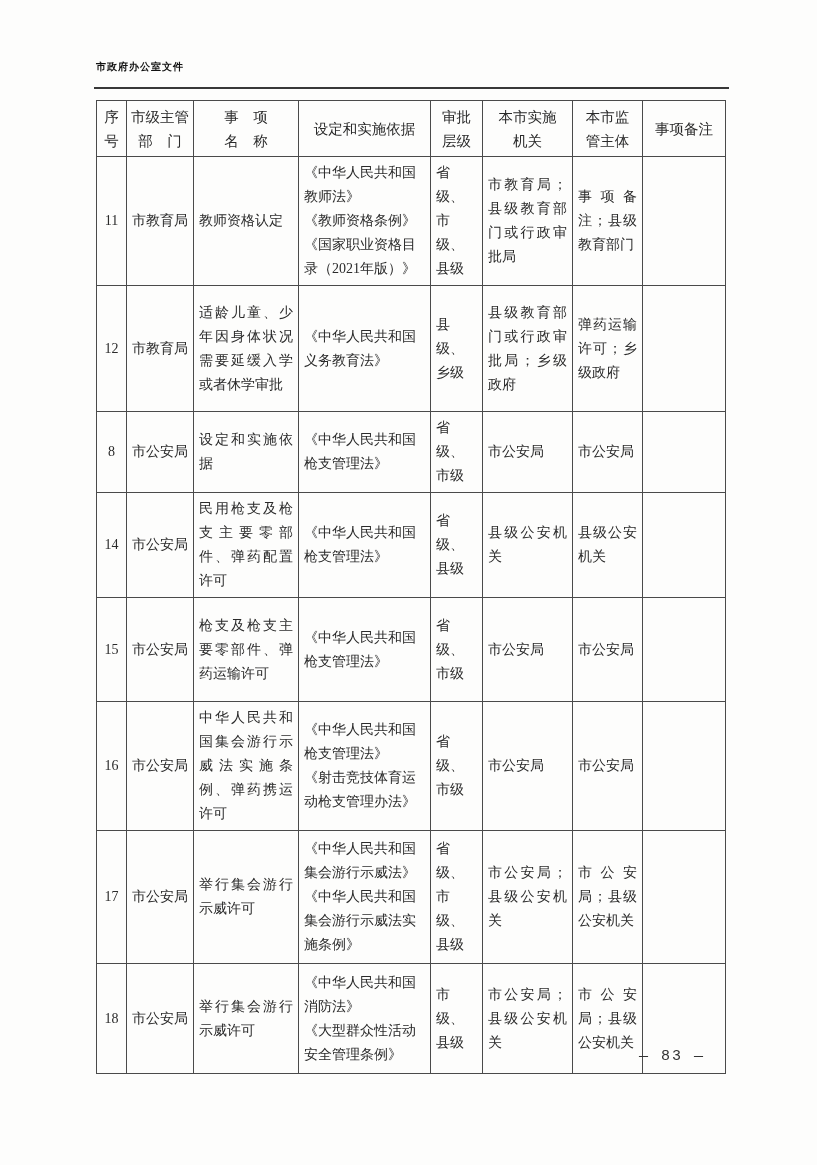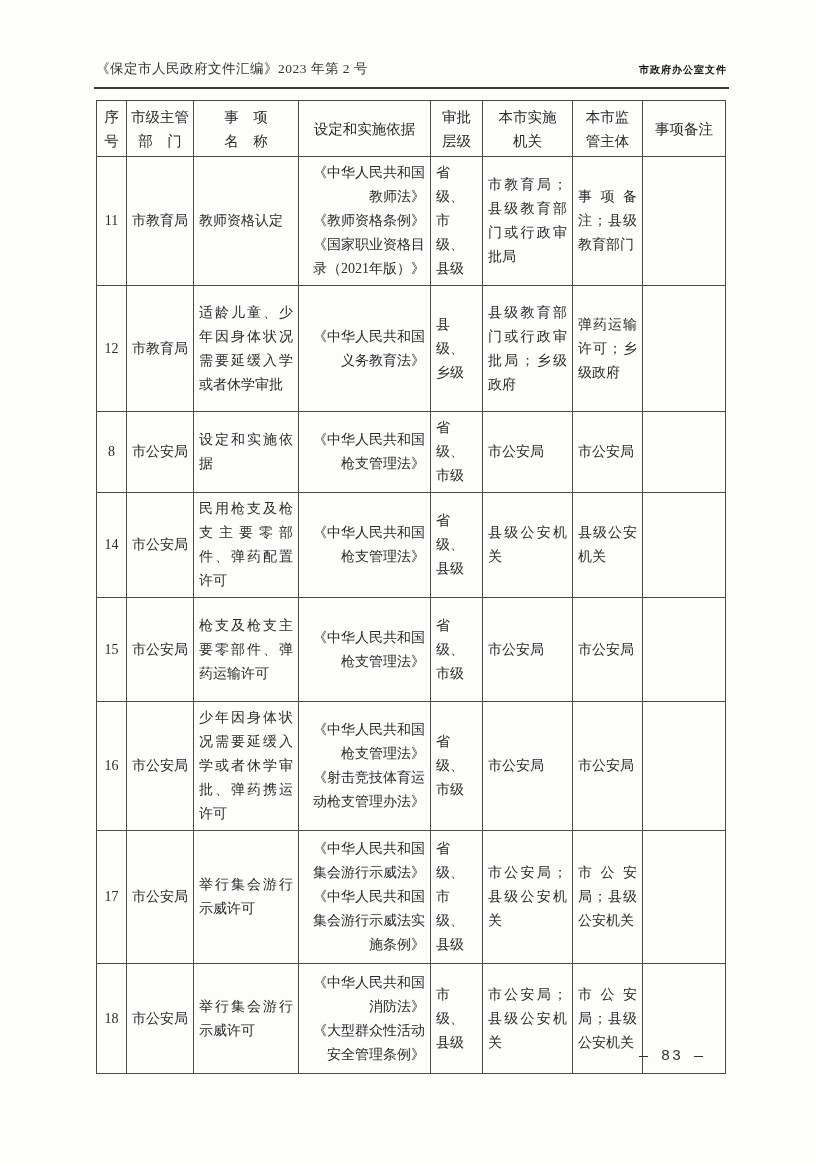--- a/index.html
+++ b/index.html
@@ -64,21 +64,21 @@
   }
   .doc-table thead tr { height: 56px; }
   .doc-table td {
     font-size: 14px;
     line-height: 24px;
     padding: 4px 5px;
     color: #2a2a2a;
   }
   td.c-no, td.c-dept { text-align: center; }
   td.c-item { text-align: justify; }
-  td.c-basis { text-align: right; white-space: pre-line; }
+  td.c-basis { text-align: left; white-space: pre-line; }
   td.c-level { text-align: left; white-space: pre-line; }
   td.c-impl, td.c-sup { text-align: justify; }
   td.c-remark { text-align: center; }
   
   #rows tr:nth-child(1) { height: 125px; }
   #rows tr:nth-child(2) { height: 126px; }
   #rows tr:nth-child(3) { height: 55px;  }
   #rows tr:nth-child(4) { height: 105px; }
   #rows tr:nth-child(5) { height: 104px; }
   #rows tr:nth-child(6) { height: 125px; }
@@ -93,21 +93,20 @@
     color: #333;
     font-family: Liberation Mono, monospace;
   }
 </style>
 </head>
 <body>
 
 <div class="page">
 
   <div class="doc-header">
-    <span class="left">《保定市人民政府文件汇编》2023 年第 2 号</span>
     <span class="right">市政府办公室文件</span>
   </div>
 
   <div class="header-rule"></div>
 
   <table class="doc-table">
     <colgroup>
       <col style="width:30px">
         <col style="width:67px">
         <col style="width:105px">
@@ -195,21 +194,21 @@
       <td class="c-level">省级、
 市级</td>
       <td class="c-impl">市公安局</td>
       <td class="c-sup">市公安局</td>
       <td class="c-remark"></td>
     </tr>
 
     <tr class="row">
       <td class="c-no">16</td>
       <td class="c-dept">市公安局</td>
-      <td class="c-item">少年因身体状况需要延缓入学或者休学审批、弹药携运许可</td>
+      <td class="c-item">中华人民共和国集会游行示威法实施条例、弹药携运许可</td>
       <td class="c-basis">《中华人民共和国枪支管理法》
 《射击竞技体育运动枪支管理办法》</td>
       <td class="c-level">省级、
 市级</td>
       <td class="c-impl">市公安局</td>
       <td class="c-sup">市公安局</td>
       <td class="c-remark"></td>
     </tr>
 
     <tr class="row">

